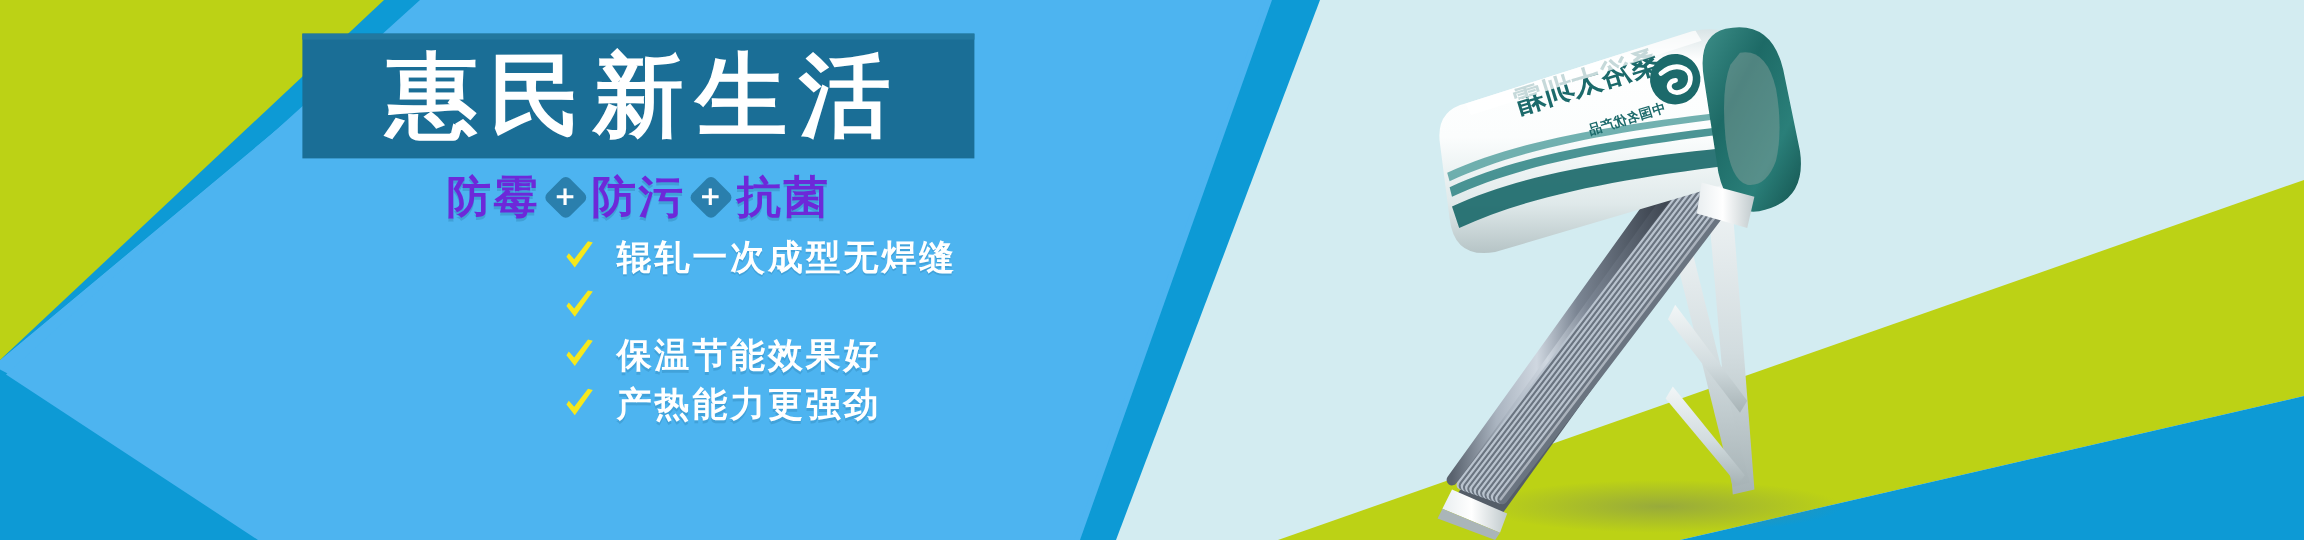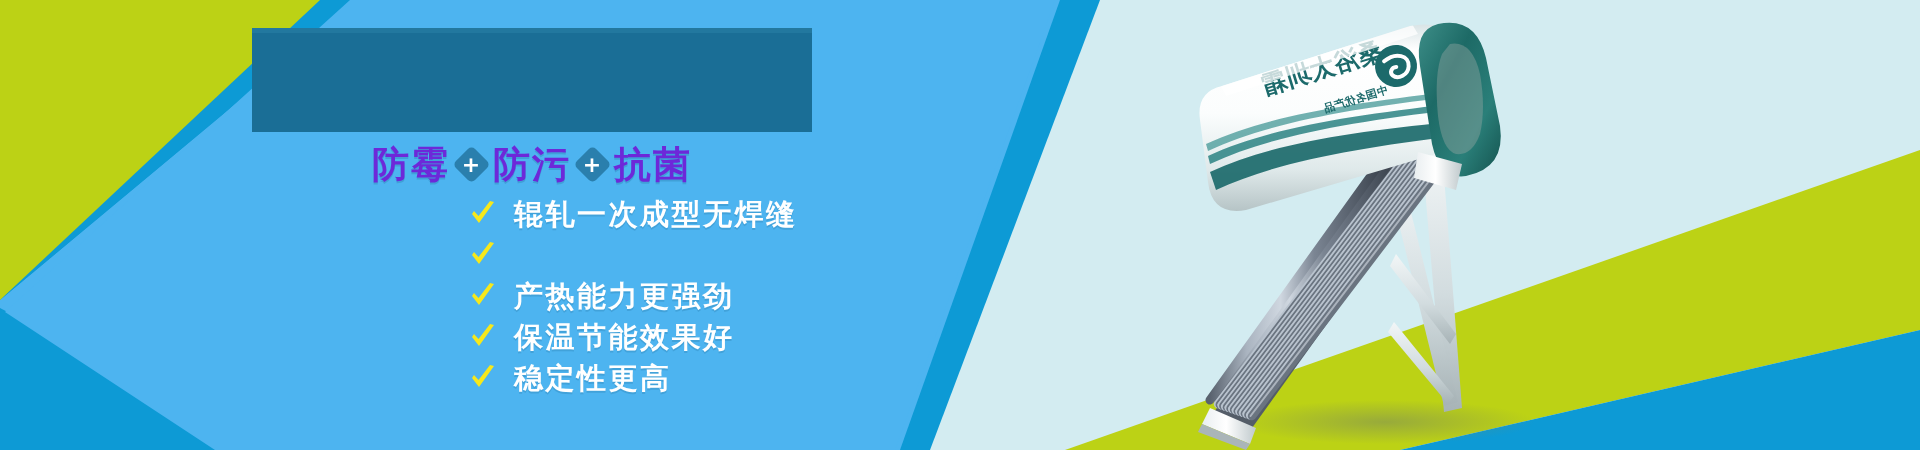--- a/index.html
+++ b/index.html
@@ -300,20 +300,21 @@
 
         <path d="M 288 20 Q 326 12 336 54 L 350 122 Q 356 164 316 172 Q 290 176 282 140 L 270 62 Q 264 26 288 20 Z" fill="url(#tankCap)"></path>
         <path d="M 300 40 Q 322 36 330 70 Q 336 104 330 130 Q 322 152 306 150 Q 292 146 288 112 Q 284 70 292 50 Z" fill="#8fa5a0" opacity="0.45"></path>
 
         <polygon points="268,148 312,160 306,186 264,174" fill="url(#frameG)"></polygon>
       </g>
     </svg>
   </div>
 
   <div id="title-box"></div>
+  <div id="title-text">惠民新生活</div>
 
   <div id="subtitle">
     <span class="sub-word">防霉</span>
     <span class="plus-badge">
       <span>+</span>
     </span>
     <span class="sub-word">防污</span>
     <span class="plus-badge">
       <span>+</span>
     </span>
@@ -332,32 +333,26 @@
     <div class="feature-row">
       <svg class="check-icon" viewBox="0 0 26 30">
         <path d="M 2 15 L 9 24 L 24 3 L 20 2 L 8.5 17 L 4 12 Z" fill="#f6e81c"></path>
       </svg>
     </div>
 
     <div class="feature-row">
       <svg class="check-icon" viewBox="0 0 26 30">
         <path d="M 2 15 L 9 24 L 24 3 L 20 2 L 8.5 17 L 4 12 Z" fill="#f6e81c"></path>
       </svg>
-      <span class="feature-label">产热能力更强劲</span>
+      <span class="feature-label">保温节能效果好</span>
     </div>
 
     <div class="feature-row">
       <svg class="check-icon" viewBox="0 0 26 30">
         <path d="M 2 15 L 9 24 L 24 3 L 20 2 L 8.5 17 L 4 12 Z" fill="#f6e81c"></path>
       </svg>
-      <span class="feature-label">保温节能效果好</span>
+      <span class="feature-label">产热能力更强劲</span>
     </div>
 
-    <div class="feature-row">
-      <svg class="check-icon" viewBox="0 0 26 30">
-        <path d="M 2 15 L 9 24 L 24 3 L 20 2 L 8.5 17 L 4 12 Z" fill="#f6e81c"></path>
-      </svg>
-      <span class="feature-label">稳定性更高</span>
-    </div>
 
   </div>
 
 </div>
 
 </body></html>

